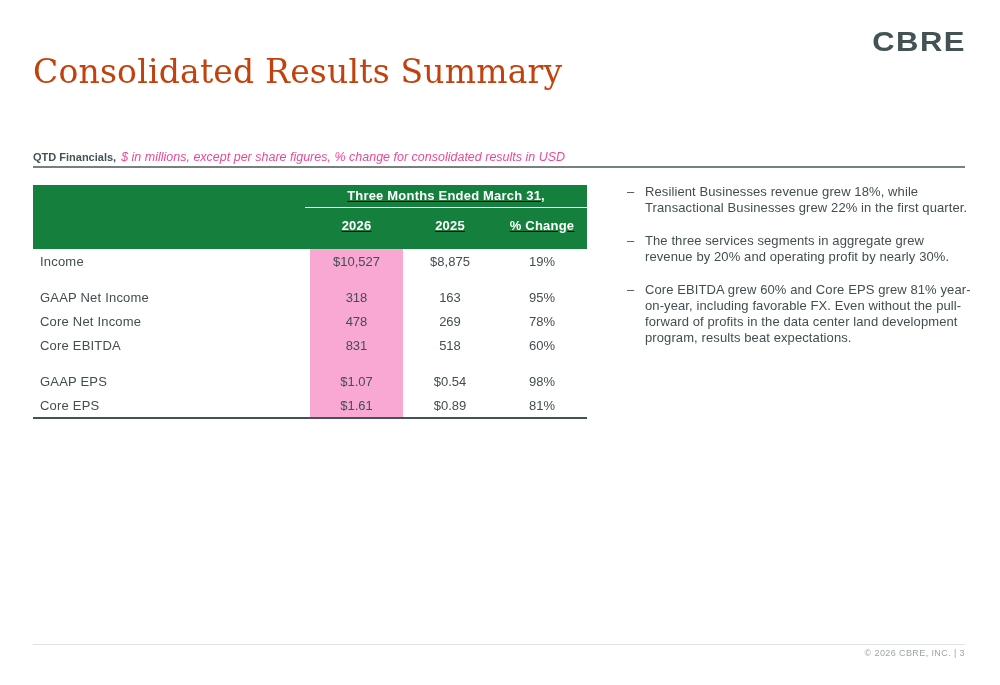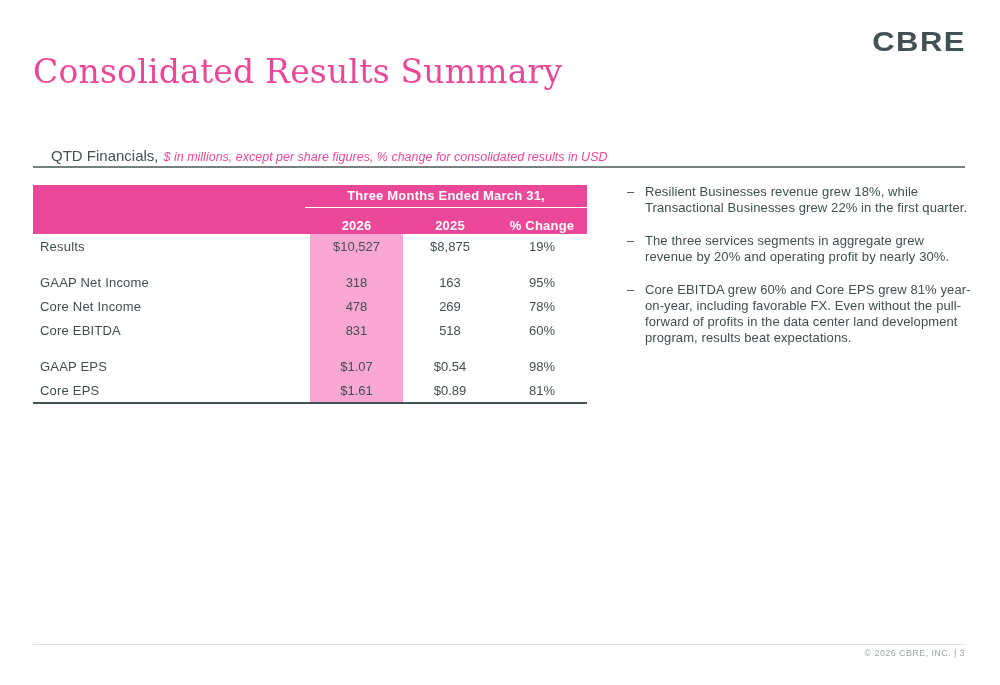--- a/index.html
+++ b/index.html
@@ -31,35 +31,34 @@
 
   
   .title {
     position: absolute;
     left: 33px;
     top: 52px;
     font-family: "DejaVu Serif", "Liberation Serif", serif;
     font-weight: normal;
     font-size: 33px;
     letter-spacing: 0.2px;
-    color: #ec4899;
+    color: #c2410c;
   }
 
   
   .section-head {
     position: absolute;
     left: 33px;
     top: 147px;
     white-space: nowrap;
   }
   .sec-label {
-    font-weight: normal;
-    font-size: 15px;
+    font-weight: bold;
+    font-size: 11px;
     color: #435254;
-    margin-left: 18px;
   }
   .sec-note {
     font-style: italic;
     font-size: 12.5px;
     color: #ec4899;
     margin-left: 5px;
   }
   .rule {
     position: absolute;
     left: 33px;
@@ -69,22 +68,23 @@
   }
 
   
   .fin-table {
     position: absolute;
     left: 33px;
     top: 185px;
     width: 554px;
   }
   .thead {
-    background: #ec4899;
-    height: 49px;
+    background: #15803d;
+    height: 64px;
+    text-decoration: underline;
   }
   .th-span-row {
     display: grid;
     grid-template-columns: 272px 282px;
     height: 23px;
     align-items: end;
   }
   .th-span {
     color: #ffffff;
     font-weight: bold;
@@ -192,21 +192,21 @@
       <div class="th-cols">
         <div class="th-col"></div>
         <div class="th-col">2026</div>
         <div class="th-col">2025</div>
         <div class="th-col">% Change</div>
       </div>
     </div>
     <div class="tbody">
 
       <div class="tr">
-        <div class="td label">Results</div>
+        <div class="td label">Income</div>
         <div class="td num hl">$10,527</div>
         <div class="td num">$8,875</div>
         <div class="td num">19%</div>
       </div>
 
       <div class="tr spacer">
         <div class="td"></div>
         <div class="td hl"></div>
         <div class="td"></div>
         <div class="td"></div>

